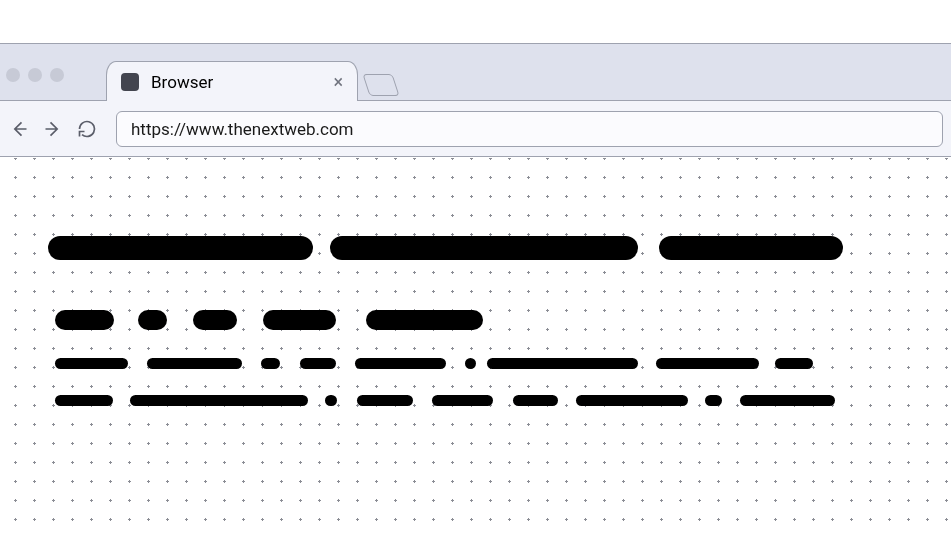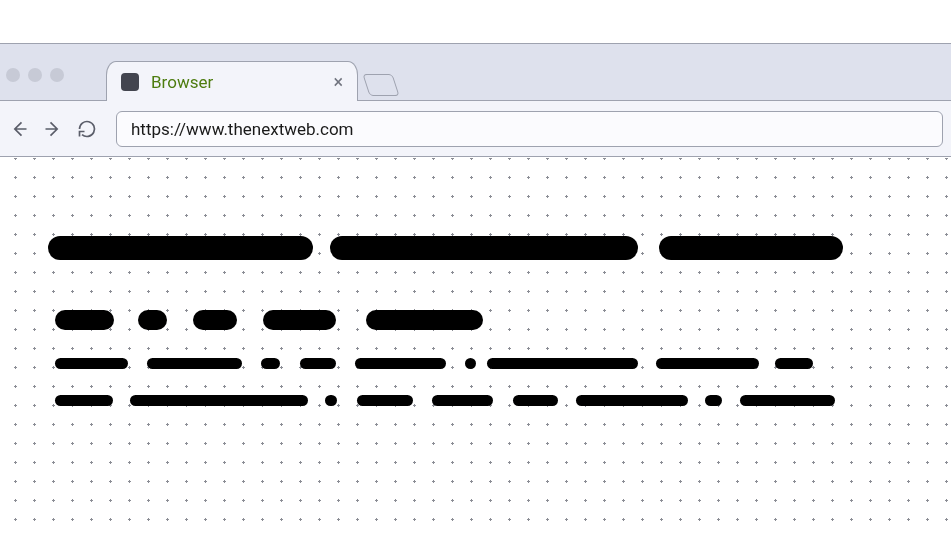--- a/index.html
+++ b/index.html
@@ -11,21 +11,21 @@
 
 .tab-strip { height:58px; background:#dee1ed; border-top:1px solid #9ea2af; border-bottom:1px solid #9ea2af; position:relative; }
 
 
 .traffic-lights { position:absolute; top:24px; left:6px; display:flex; gap:8px; }
 .traffic-lights span { width:14px; height:14px; border-radius:50%; background:#c7cad6; display:block; }
 
 
 .tab { position:absolute; bottom:-1px; left:106px; width:252px; height:40px; background:#f3f4fa; border:1px solid #9ea2af; border-bottom:none; border-top-left-radius:10px 14px; border-top-right-radius:10px 14px; display:flex; align-items:center; padding:0 14px; gap:12px; }
 .tab .favicon { width:18px; height:18px; border-radius:4px; background:#43454f; }
-.tab .title { flex:1; color:#4d7c0f; font-size:17px; }
+.tab .title { flex:1; color:#000000; font-size:17px; }
 .tab .close { color:#71747f; font-size:18px; line-height:1; cursor:pointer; }
 
 
 .newtab { position:absolute; bottom:4px; left:366px; width:30px; height:22px; border:1px solid #9ea2af; background:transparent; transform:skewX(18deg); border-radius:4px; }
 
 
 .navbar { height:56px; background:#f3f4fa; border-bottom:1px solid #9ea2af; display:flex; align-items:center; padding:0 8px; gap:12px; }
 .nav-icon { width:22px; height:22px; display:flex; align-items:center; justify-content:center; color:#5a5d69; cursor:pointer; }
 .nav-icon svg { width:20px; height:20px; stroke:#5a5d69; stroke-width:2; fill:none; }
 .addr { flex:1; height:36px; border:1px solid #9ea2af; border-radius:6px; background:#fbfbfe; display:flex; align-items:center; padding:0 14px; margin-left:6px; }

